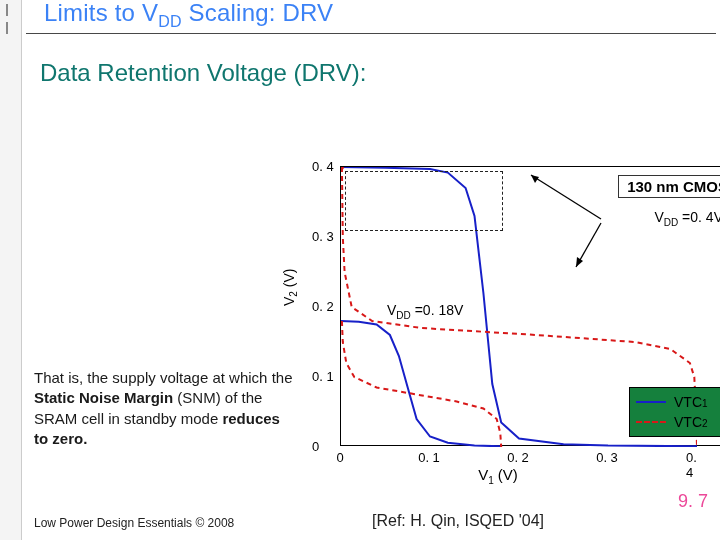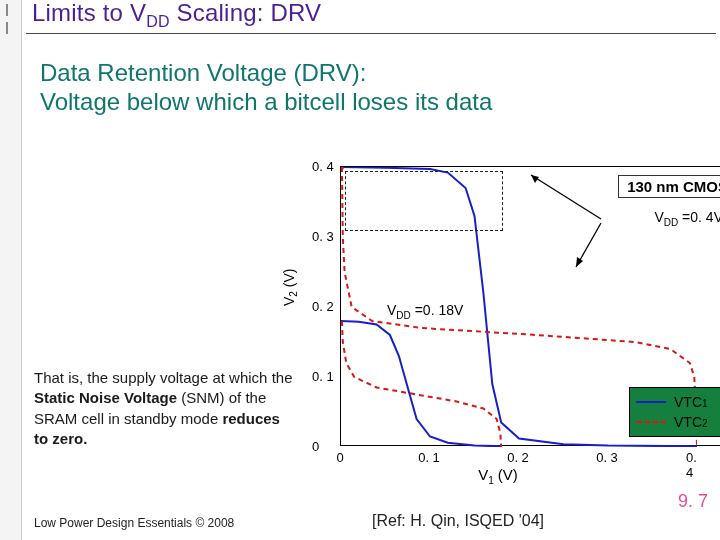--- a/index.html
+++ b/index.html
@@ -30,22 +30,23 @@
     width: 690px;
     height: 34px;
     border-bottom: 1px solid #474747;
     display: flex;
     align-items: flex-end;
     padding-left: 6px;
     padding-bottom: 2px;
   }
   .title-bar .title {
     font-size: 24px;
-    color: #4c1d95;
+    color: #3b82f6;
     letter-spacing: 0.2px;
+    margin-left: 12px;
   }
   .title .sub { font-size: 16px; vertical-align: sub; }
   .content {
     position: absolute;
     left: 26px; top: 58px;
     width: 690px;
   }
   .lead {
     font-size: 24px;
     color: #0f766e;
@@ -160,25 +161,24 @@
 
 <div class="title-bar">
   <div class="title">
     <span>Limits to V</span><span class="sub">DD</span><span> Scaling: DRV</span>
   </div>
 </div>
 
 <div class="content">
   <div class="lead">
     <div>Data Retention Voltage (DRV):</div>
-    <div>Voltage below which a bitcell loses its data</div>
-  </div>
-</div>
-
-<div class="side-text" id="side-note">That is, the supply voltage at which the <b>Static Noise Voltage</b> (SNM) of the SRAM cell in standby mode <b>reduces to zero.</b></div>
+  </div>
+</div>
+
+<div class="side-text" id="side-note">That is, the supply voltage at which the <b>Static Noise Margin</b> (SNM) of the SRAM cell in standby mode <b>reduces to zero.</b></div>
 
 <div class="chart-area">
 
   <div class="ylabel">
     <span>V</span><span class="sub">2</span><span> (V)</span>
   </div>
 
   <div class="ytick" style="top:280px">0</div>
   <div class="ytick" style="top:210px">0. 1</div>
   <div class="ytick" style="top:140px">0. 2</div>

